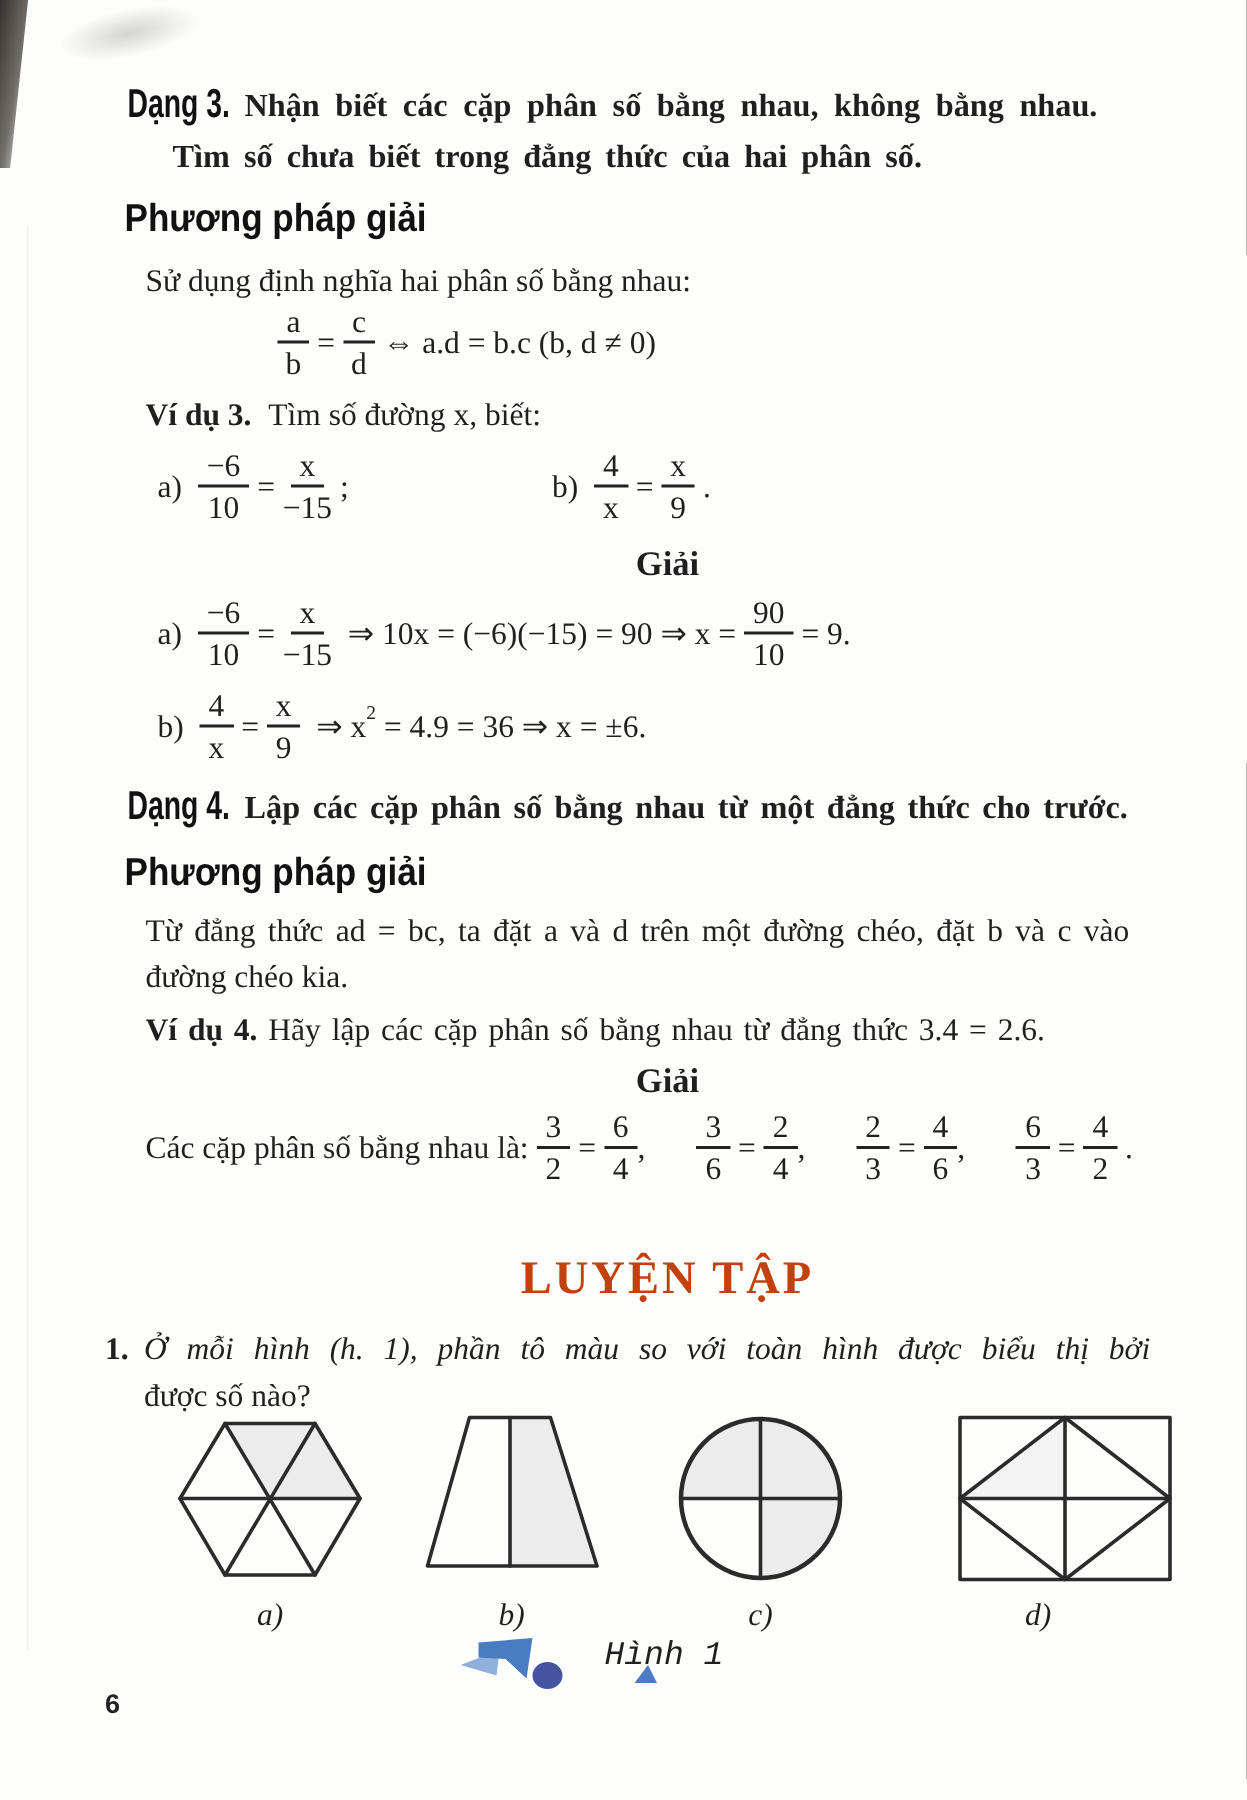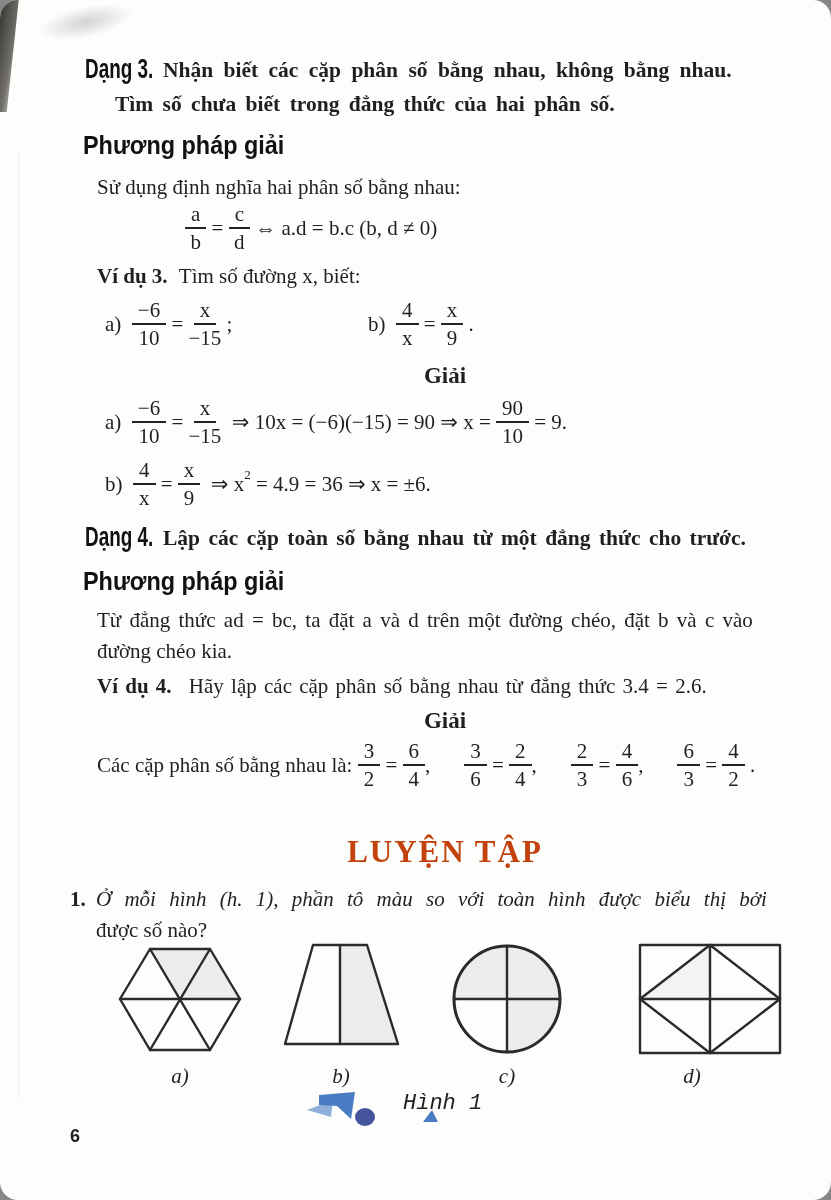--- a/index.html
+++ b/index.html
@@ -1,19 +1,19 @@
 <!DOCTYPE html>
 <html><head>
 <meta charset="utf-8">
 <style>
   html,body{margin:0;padding:0;background:#888;}
   #page{
     position:relative; width:831px; height:1200px; margin:0 auto;
     background:#fdfdfc; overflow:hidden;
-    font-family:"Liberation Serif", serif; color:#1f1f1f;border-radius:18px;
+    font-family:"Liberation Serif", serif; color:#1f1f1f;
     --shade:#ececec; --shade-faint:#f3f3f3; --stroke:#2b2b2b; --ink:#222;
     --logo-light:#8fb0da; --logo-mid:#4a7cc4; --logo-dark:#44549e;
   }
   .abs{position:absolute;}
   .serif{font-family:"Liberation Serif", serif;}
   .b{font-weight:bold;}
   .it{font-style:italic;font-family:Liberation Mono, monospace;}
   .body-text{font-size:21px; line-height:1.25;}
   .title-text{font-size:21.5px; font-weight:bold;}
   .cond{
@@ -76,31 +76,31 @@
   <div class="abs mathline" style="left:105px; top:299px;"><span>a)  </span><span class="frac"><span class="num">−6</span><span class="den">10</span></span><span> = </span><span class="frac"><span class="num">x</span><span class="den">−15</span></span><span> ;</span></div>
   <div class="abs mathline" style="left:368px; top:299px;"><span>b)  </span><span class="frac"><span class="num">4</span><span class="den">x</span></span><span> = </span><span class="frac"><span class="num">x</span><span class="den">9</span></span><span> .</span></div>
 
   <div class="abs giai centerband" style="top:363px;">Giải</div>
 
   <div class="abs mathline" style="left:105px; top:397px;"><span>a)  </span><span class="frac"><span class="num">−6</span><span class="den">10</span></span><span> = </span><span class="frac"><span class="num">x</span><span class="den">−15</span></span><span>  ⇒ 10x = (−6)(−15) = 90 ⇒ x = </span><span class="frac"><span class="num">90</span><span class="den">10</span></span><span> = 9.</span></div>
   <div class="abs mathline" style="left:105px; top:459px;"><span>b)  </span><span class="frac"><span class="num">4</span><span class="den">x</span></span><span> = </span><span class="frac"><span class="num">x</span><span class="den">9</span></span><span>  ⇒ x</span><span class="msup">2</span><span> = 4.9 = 36 ⇒ x = ±6.</span></div>
 
   <div class="abs" style="left:85px; top:526px;">
     <span class="cond dang-label">Dạng 4.</span>
-    <span class="serif title-text" style="margin-left:78px; word-spacing:3px;">Lập các cặp toàn số bằng nhau từ một đẳng thức cho trước.</span>
+    <span class="serif title-text" style="margin-left:78px; word-spacing:3px;">Lập các cặp phân số bằng nhau từ một đẳng thức cho trước.</span>
   </div>
 
   <div class="abs cond method-heading" style="left:83px; top:566px;">Phương pháp giải</div>
 
   <div class="abs serif body-text" style="left:97px; top:607px; word-spacing:3px;">Từ đẳng thức ad = bc, ta đặt a và d trên một đường chéo, đặt b và c vào</div>
   <div class="abs serif body-text" style="left:97px; top:638px;">đường chéo kia.</div>
 
   <div class="abs serif body-text" style="left:97px; top:673px; word-spacing:2px;">
     <span class="b">Ví dụ 4.</span>
-    <span style="margin-left:10px;">Hãy lập các cặp phân số bằng nhau từ đẳng thức 3.4 = 2.6.</span>
+    <span style="margin-left:0;">Hãy lập các cặp phân số bằng nhau từ đẳng thức 3.4 = 2.6.</span>
   </div>
 
   <div class="abs giai centerband" style="top:708px;">Giải</div>
 
   <div class="abs mathline" style="left:97px; top:740px;"><span>Các cặp phân số bằng nhau là: </span><span class="frac"><span class="num">3</span><span class="den">2</span></span><span> = </span><span class="frac"><span class="num">6</span><span class="den">4</span></span><span>,</span><span style="width: 34px; flex-shrink: 0;"></span><span class="frac"><span class="num">3</span><span class="den">6</span></span><span> = </span><span class="frac"><span class="num">2</span><span class="den">4</span></span><span>,</span><span style="width: 34px; flex-shrink: 0;"></span><span class="frac"><span class="num">2</span><span class="den">3</span></span><span> = </span><span class="frac"><span class="num">4</span><span class="den">6</span></span><span>,</span><span style="width: 34px; flex-shrink: 0;"></span><span class="frac"><span class="num">6</span><span class="den">3</span></span><span> = </span><span class="frac"><span class="num">4</span><span class="den">2</span></span><span> .</span></div>
 
   <div class="abs centerband serif b" style="top:834px; font-size:31px; letter-spacing:2px; color:#c2410c;">LUYỆN TẬP</div>
 
   <div class="abs serif b body-text" style="left:70px; top:886px;">1.</div>
   <div class="abs serif body-text" style="left:96px; top:886px; word-spacing:8px;font-style:italic;">Ở mỗi hình (h. 1), phần tô màu so với toàn hình được biểu thị bởi</div>

